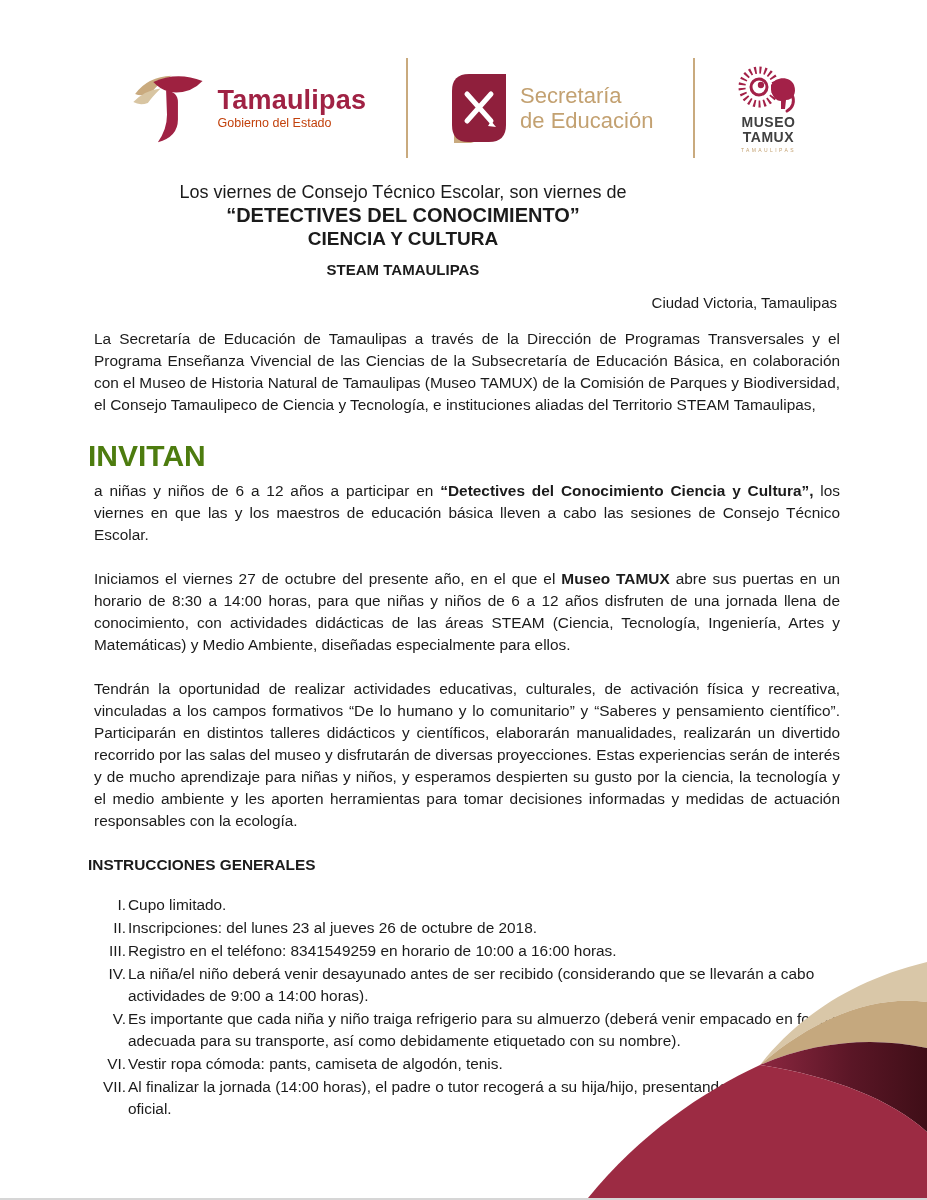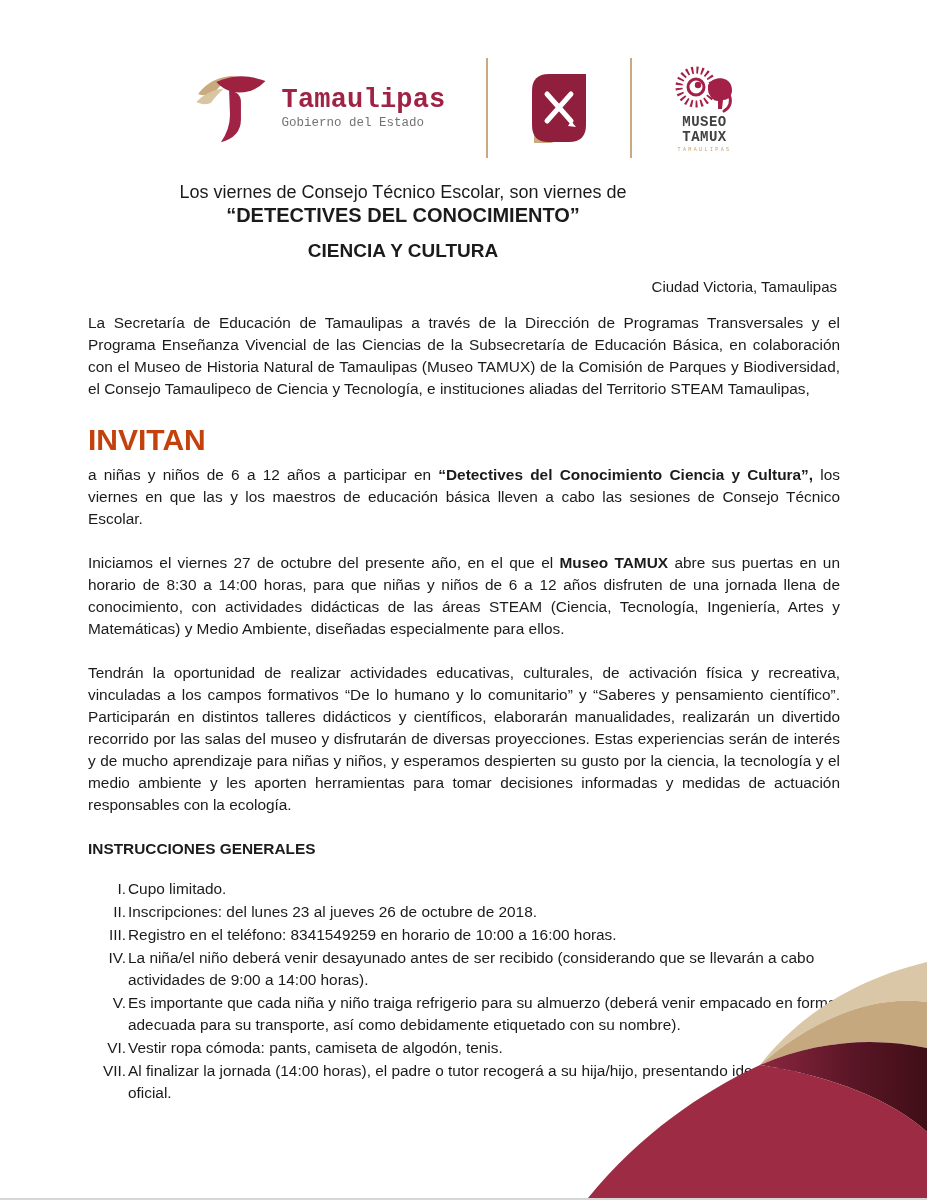--- a/index.html
+++ b/index.html
@@ -12,55 +12,54 @@
     color:#1b1b1b;
   }
   
   .header{
     margin-top:52px;
     display:flex;
     justify-content:center;
     align-items:center;
     gap:40px;
     height:112px;
-    font-family:Liberation Mono, monospace;
   }
   .logo-block{display:flex;align-items:center;gap:10px;}
   .vdiv{width:2px;height:100px;background:#c9aa7e;}
   .tam-text .word{font-size:27px;font-weight:bold;color:#a02244;letter-spacing:.2px;line-height:28px;}
-  .tam-text .tagline{font-size:12.5px;color:#737373;margin-top:2px;}
+  .tam-text .tagline{font-size:12.5px;color:#c2410c;margin-top:2px;}
   .sec-text{font-size:22px;color:#c3a171;line-height:25px;}
   .museo-block{display:flex;flex-direction:column;align-items:center;}
   .museo-word{font-size:14px;font-weight:bold;color:#404040;line-height:15px;letter-spacing:.5px;text-align:center;}
   .museo-sub{font-size:5px;color:#c3a171;letter-spacing:2.4px;margin-top:2px;}
   
   .title-block{
     margin:16px 0 0 88px;
     width:630px;
     text-align:center;
   }
   .t-intro{font-size:18px;line-height:24px;}
   .t-main{font-size:20px;font-weight:bold;margin-top:0;}
-  .t-sub{font-size:19px;font-weight:bold;margin-top:13px;}
+  .t-sub{font-size:19px;font-weight:bold;margin-top:1px;}
   .t-program{font-size:15px;font-weight:bold;margin-top:11px;}
   .t-cycle{font-size:17.5px;font-weight:bold;margin-top:8px;}
   
   .dateline{
     margin:16px 90px 0 88px;
     text-align:right;
     font-size:15px;
   }
   .content{margin:0 87px 0 88px;font-size:15.4px;line-height:22px;}
-  .content p{margin:0 0 22px 0;text-align:justify;}
+  .content p{margin:0 0 22px 6px;text-align:justify;}
   .p-first{margin-top:17px !important;}
   .invitan{
     text-align:center;
     font-size:30px;
     font-weight:bold;
-    color:#c2410c;
+    color:#4d7c0f;
     margin:0 0 6px 0 !important;
     line-height:36px;
   }
   .p-invite{margin-bottom:22px !important;}
   .instructions-heading{
     font-weight:bold;
     font-size:15.4px;
     margin:0 0 18px 0;
   }
   .ins-list{margin:0;padding:0;list-style:none;}
@@ -96,20 +95,24 @@
     <div class="logo-block">
       <svg width="62" height="74" viewBox="0 0 62 74">
         <path d="M6,52 L6,72 L26,72 Q10,68 6,52 Z" fill="#c9aa7e"></path>
         <path d="M58,3 L58,54 Q58,71 41,71 L20,71 Q4,71 4,54 L4,20 Q4,3 21,3 Z" fill="#8f1f3c"></path>
         <g stroke="#ffffff" stroke-width="5" stroke-linecap="round">
           <line x1="19" y1="50" x2="43" y2="23"></line>
           <line x1="19" y1="23" x2="43" y2="50"></line>
         </g>
         <path d="M43,50 L48,56 L40,55 Z" fill="#ffffff"></path>
       </svg>
+      <div class="sec-text">
+        <div>Secretaría</div>
+        <div>de Educación</div>
+      </div>
     </div>
 
     <div class="vdiv"></div>
 
     <div class="museo-block">
       <svg width="66" height="52" viewBox="0 0 66 52">
         <circle cx="24" cy="24" r="17" fill="none" stroke="#a32148" stroke-width="7" stroke-dasharray="2 3"></circle>
         <circle cx="24" cy="24" r="8" fill="none" stroke="#a32148" stroke-width="3"></circle>
         <circle cx="26" cy="22" r="3.2" fill="#a32148"></circle>
         <path d="M36,22 C42,12 56,14 59,22 C62,30 58,37 51,37 L50,46 L46,46 L46,38 C41,38 37,33 36,27 Z" fill="#a32148"></path>
@@ -118,20 +121,21 @@
       <div class="museo-word">MUSEO</div>
       <div class="museo-word">TAMUX</div>
       <div class="museo-sub">TAMAULIPAS</div>
     </div>
   </div>
 
   <div class="title-block">
     <div class="t-intro">Los viernes de Consejo Técnico Escolar, son viernes de</div>
     <div class="t-main">“DETECTIVES DEL CONOCIMIENTO”</div>
     <div class="t-sub">CIENCIA Y CULTURA</div>
+    <div class="t-program">STEAM TAMAULIPAS</div>
   </div>
 
   <div class="dateline">Ciudad Victoria, Tamaulipas</div>
 
   <div class="content">
 
     <p class="p-first">La Secretaría de Educación de Tamaulipas a través de la Dirección de Programas Transversales y el Programa Enseñanza Vivencial de las Ciencias de la Subsecretaría de Educación Básica, en colaboración con el Museo de Historia Natural de Tamaulipas (Museo TAMUX) de la Comisión de Parques y Biodiversidad, el Consejo Tamaulipeco de Ciencia y Tecnología, e instituciones aliadas del Territorio STEAM Tamaulipas,</p>
 
     <p class="invitan">INVITAN</p>
 

